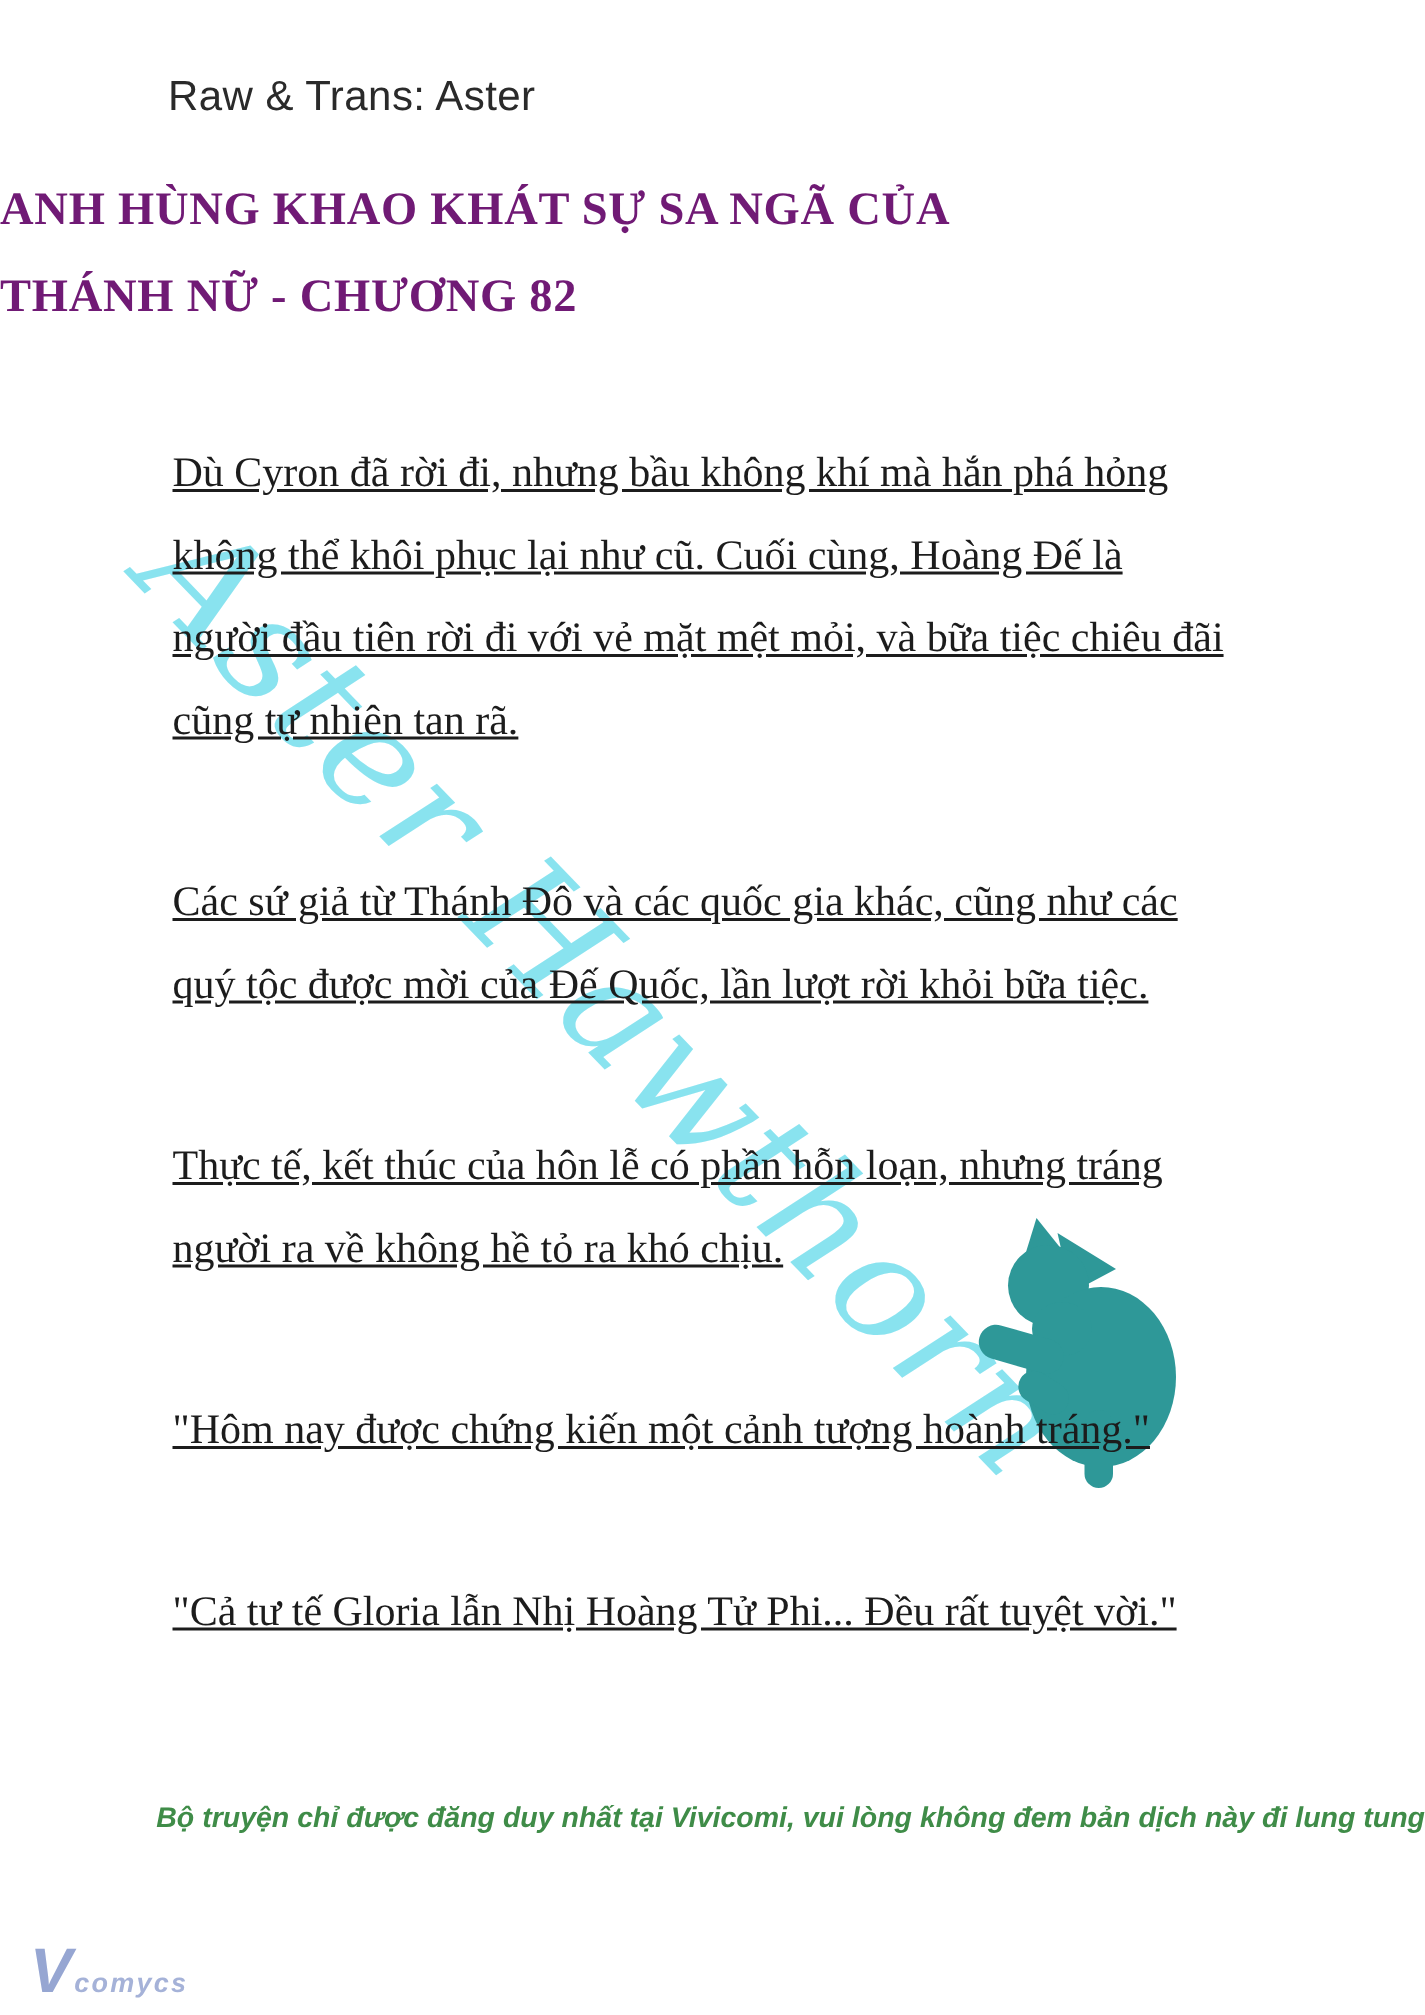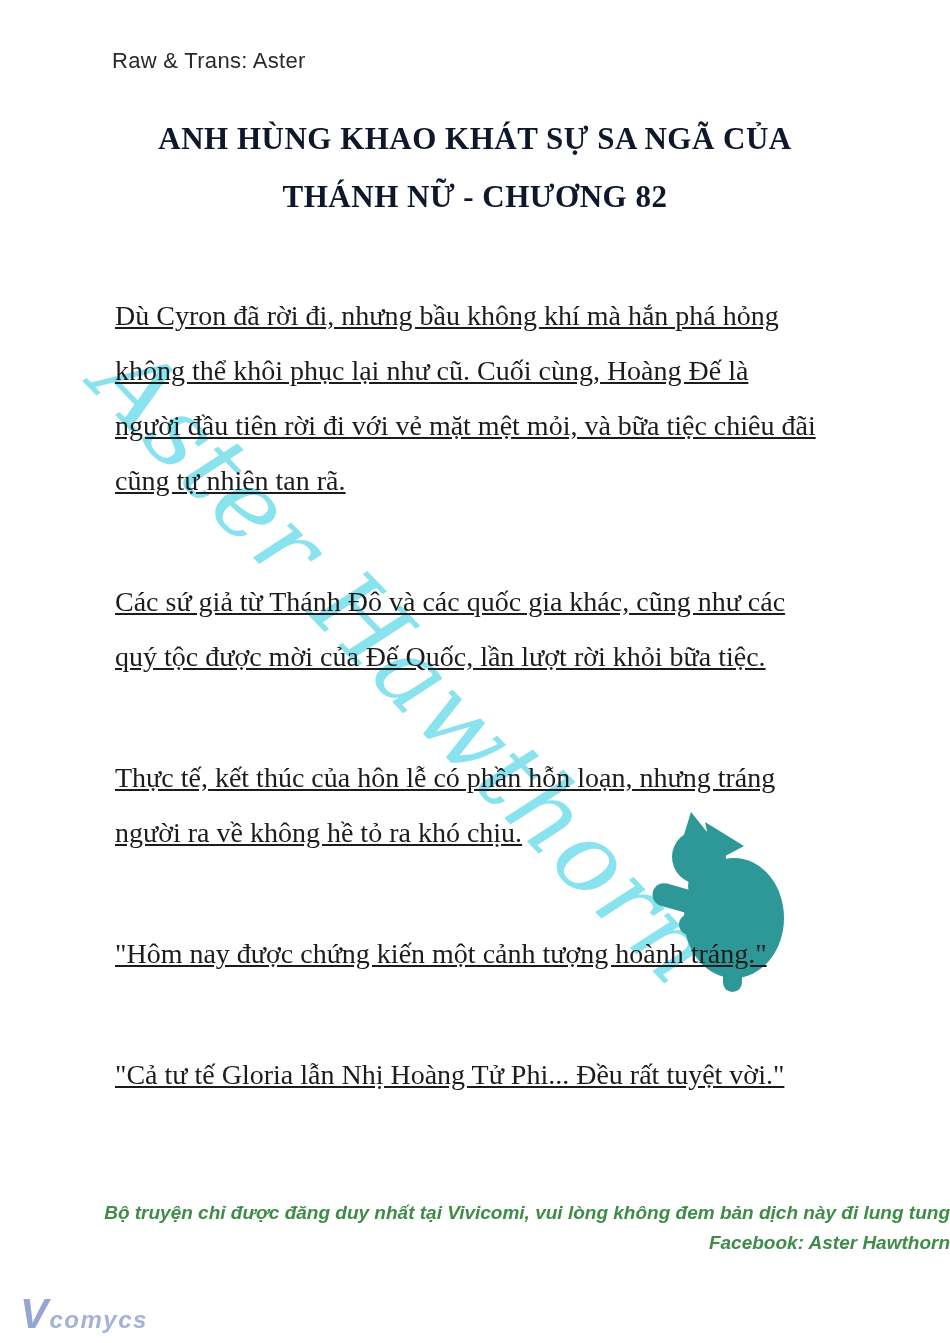--- a/index.html
+++ b/index.html
@@ -11,34 +11,33 @@
     font-family: "Liberation Serif", serif;
     color: #1c1c1c;
   }
   .layer-deco { position: absolute; z-index: 0; }
   .layer-text { position: absolute; z-index: 2; }
 
   
   .credit {
     left: 112px; top: 48px;
     font-family: "Liberation Sans", sans-serif;
-    font-size: 22px;
+    font-size: 28px;
     color: #2a2a2a;
     letter-spacing: 0.3px;
   }
 
   
   .title {
     left: 0; right: 0; top: 110px;
-    text-align: center;
     font-weight: bold;
     font-size: 31px;
     line-height: 58px;
     white-space: pre-line;
-    color: #0f172a;
+    color: #701a75;
     letter-spacing: 0.5px;
   }
 
   
   .content {
     left: 115px; right: 110px; top: 288px; text-decoration: underline;
   }
   .content p {
     margin: 0 0 66px 0;
     font-size: 28px;
@@ -78,21 +77,21 @@
     color: #3f8c48;
   }
   .footer .f-line { font-size: 19px; line-height: 30px; }
 
   
   .logo {
     left: 20px; top: 1290px;
     font-family: "Liberation Sans", sans-serif;
     font-style: italic;
     font-weight: bold;
-    font-size: 24px;
+    font-size: 18px;
     letter-spacing: 1.5px;
     color: #a5b2d8;
   }
   .logo::first-letter {
     font-size: 42px;
     color: #96a6d2;
   }
 </style>
 </head>
 <body>
@@ -135,16 +134,15 @@
   <p>Các sứ giả từ Thánh Đô và các quốc gia khác, cũng như các
 quý tộc được mời của Đế Quốc, lần lượt rời khỏi bữa tiệc.</p>
   <p>Thực tế, kết thúc của hôn lễ có phần hỗn loạn, nhưng tráng
 người ra về không hề tỏ ra khó chịu.</p>
   <p>"Hôm nay được chứng kiến một cảnh tượng hoành tráng."</p>
   <p>"Cả tư tế Gloria lẫn Nhị Hoàng Tử Phi... Đều rất tuyệt vời."</p>
 </div>
 
 <div class="layer-text footer">
   <div class="f-line">Bộ truyện chỉ được đăng duy nhất tại Vivicomi, vui lòng không đem bản dịch này đi lung tung</div>
-  <div class="f-line">Facebook: Aster Hawthorn</div>
 </div>
 
 <div class="layer-text logo">Vcomycs</div>
 
 </body></html>

